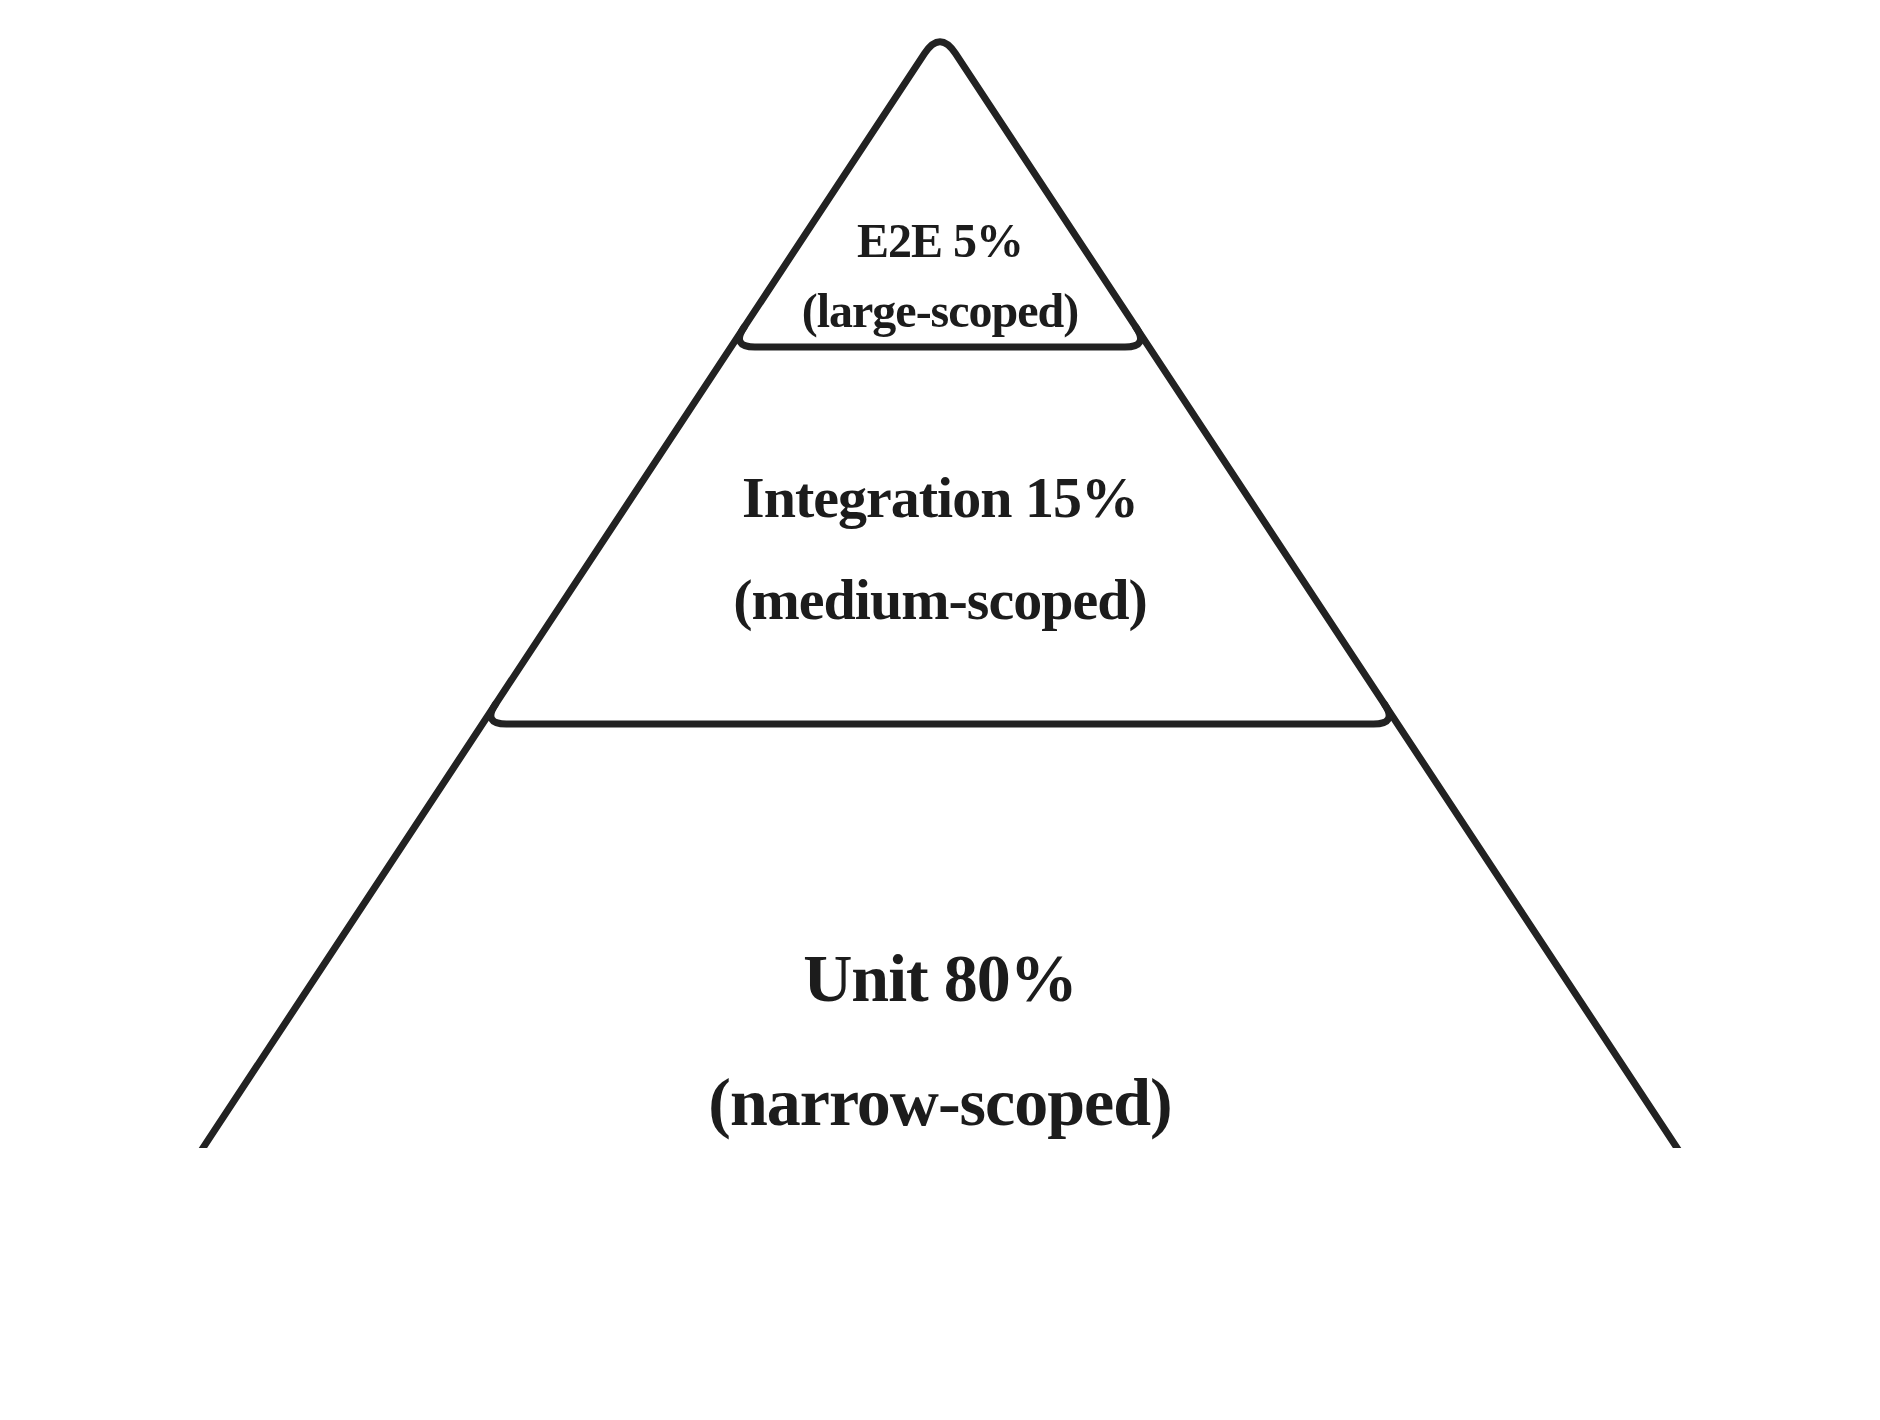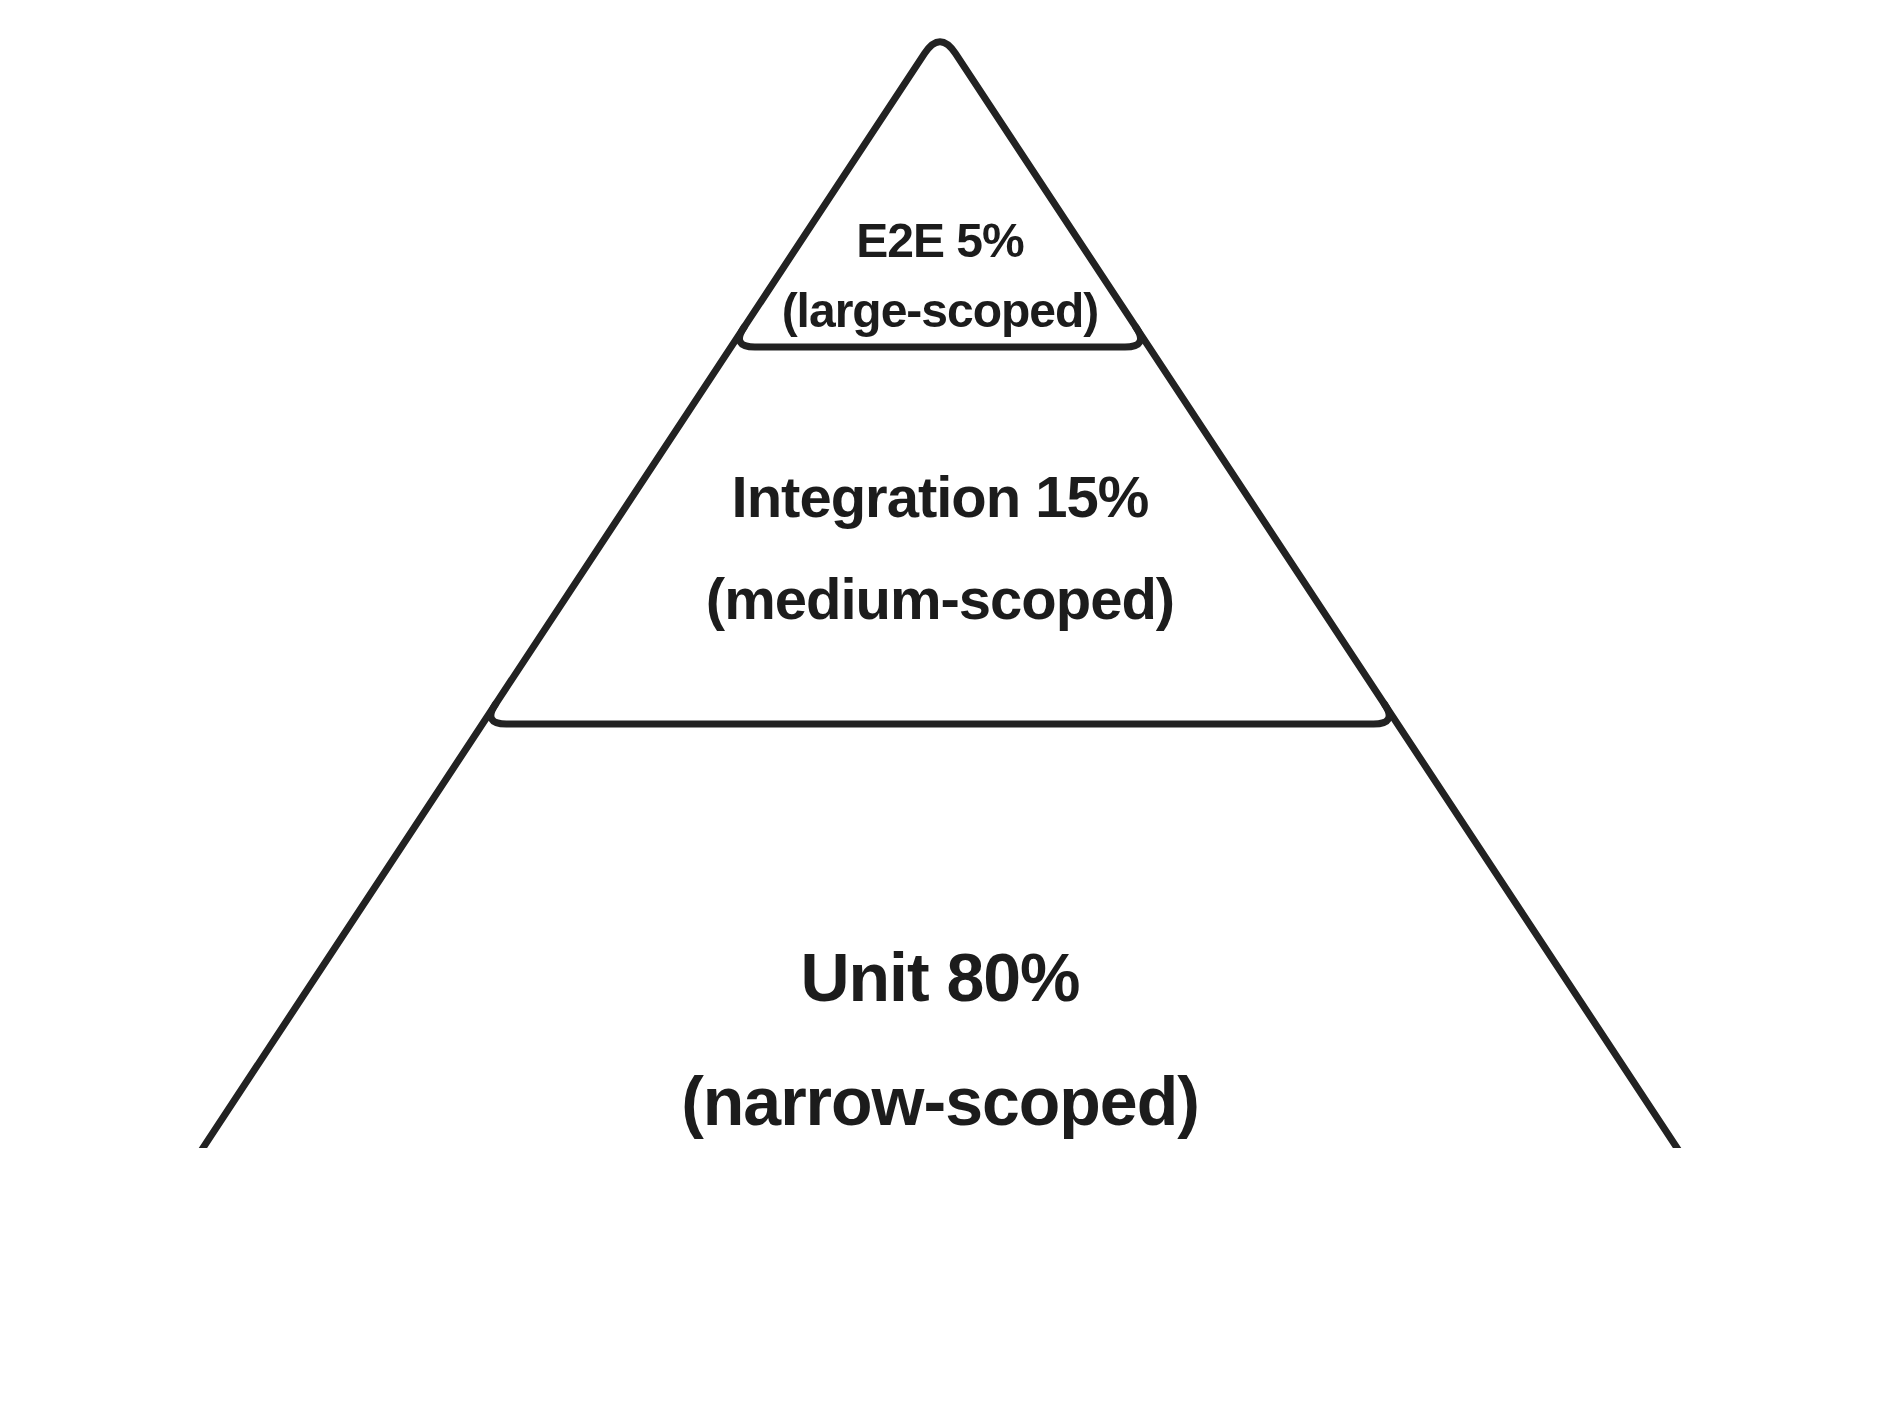--- a/index.html
+++ b/index.html
@@ -6,21 +6,21 @@
     margin: 0;
     padding: 0;
     background: #ffffff;
   }
   .canvas {
     position: relative;
     width: 1880px;
     height: 1148px;
     background: #ffffff;
     overflow: hidden;
-    font-family: Liberation Sans, sans-serif;
+    font-family: Liberation Serif, serif;
   }
   svg.pyramid {
     display: block;
     width: 1880px;
     height: 1420px;
   }
   .outline {
     fill: #ffffff;
     stroke: #222222;
     stroke-width: 7;

